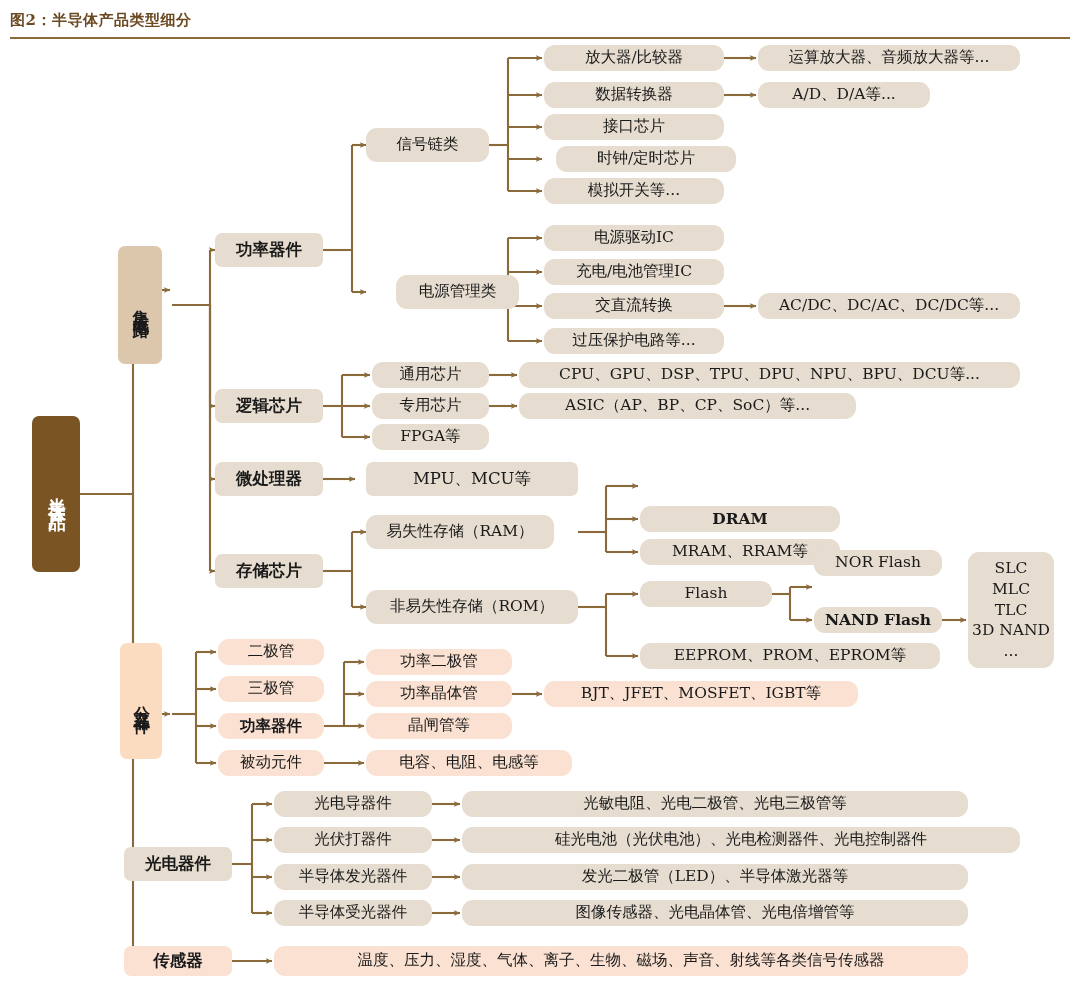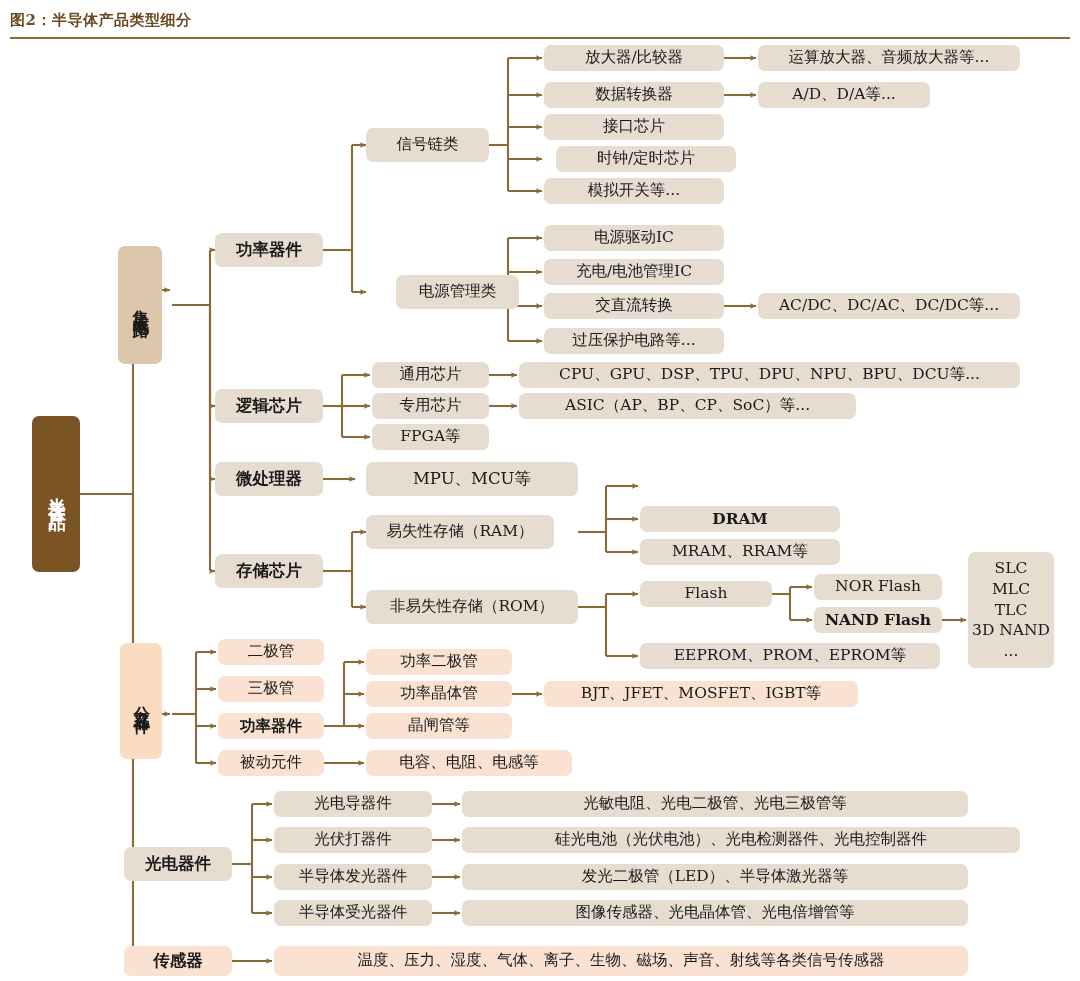--- a/index.html
+++ b/index.html
@@ -42,21 +42,21 @@
   .c-disc    { background: #fbdcc0; }
   .c-peach   { background: #fae1d2; }
 
   .vert {
     writing-mode: vertical-rl;
     text-orientation: upright;
     letter-spacing: 4px;
   }
   .serifcn { font-family: "DejaVu Serif", "Liberation Serif", serif; }
   .b { font-weight: bold; }
-  .f15 { font-size: 15.5px; }
+  .f15 { font-size: 15.5px; border-radius: 11px; }
   .f16 { font-size: 16.5px; }
   .f17 { font-size: 17.5px; }
 </style>
 </head>
 <body>
 
 <div id="root">
 
   <div class="hdr-title">图2：半导体产品类型细分</div>
   <div class="hdr-rule"></div>
@@ -225,21 +225,21 @@
 
   <div class="node c-beige serifcn b f16" style="left:215px; top:554px; width:108px; height:34px;">存储芯片</div>
 
   <div class="node c-beige serifcn f15" style="left:366px; top:515px; width:188px; height:34px;">易失性存储（RAM）</div>
   <div class="node c-beige serifcn b f15" style="left:640px; top:506px; width:200px; height:26px;">DRAM</div>
   <div class="node c-beige serifcn f15" style="left:640px; top:539px; width:200px; height:26px;">MRAM、RRAM等</div>
 
   <div class="node c-beige serifcn f15" style="left:366px; top:590px; width:212px; height:34px;">非易失性存储（ROM）</div>
 
   <div class="node c-beige serifcn f15" style="left:640px; top:581px; width:132px; height:26px;">Flash</div>
-  <div class="node c-beige serifcn f15" style="left:814px; top:574px; width:128px; height:26px;">NOR Flash</div>
+  <div class="node c-beige serifcn f15" style="left:814px; top:550px; width:128px; height:26px;">NOR Flash</div>
   <div class="node c-beige serifcn b f15" style="left:814px; top:607px; width:128px; height:26px;">NAND Flash</div>
   <div class="node c-beige serifcn f15" style="left:968px; top:552px; width:86px; height:116px; line-height:1.35;">SLC
 MLC
 TLC
 3D NAND
 ...</div>
 
   <div class="node c-beige serifcn f15" style="left:640px; top:643px; width:300px; height:26px;">EEPROM、PROM、EPROM等</div>
 
   <div class="node c-disc vert serifcn b f16" style="left:120px; top:643px; width:42px; height:116px;">分立器件</div>

